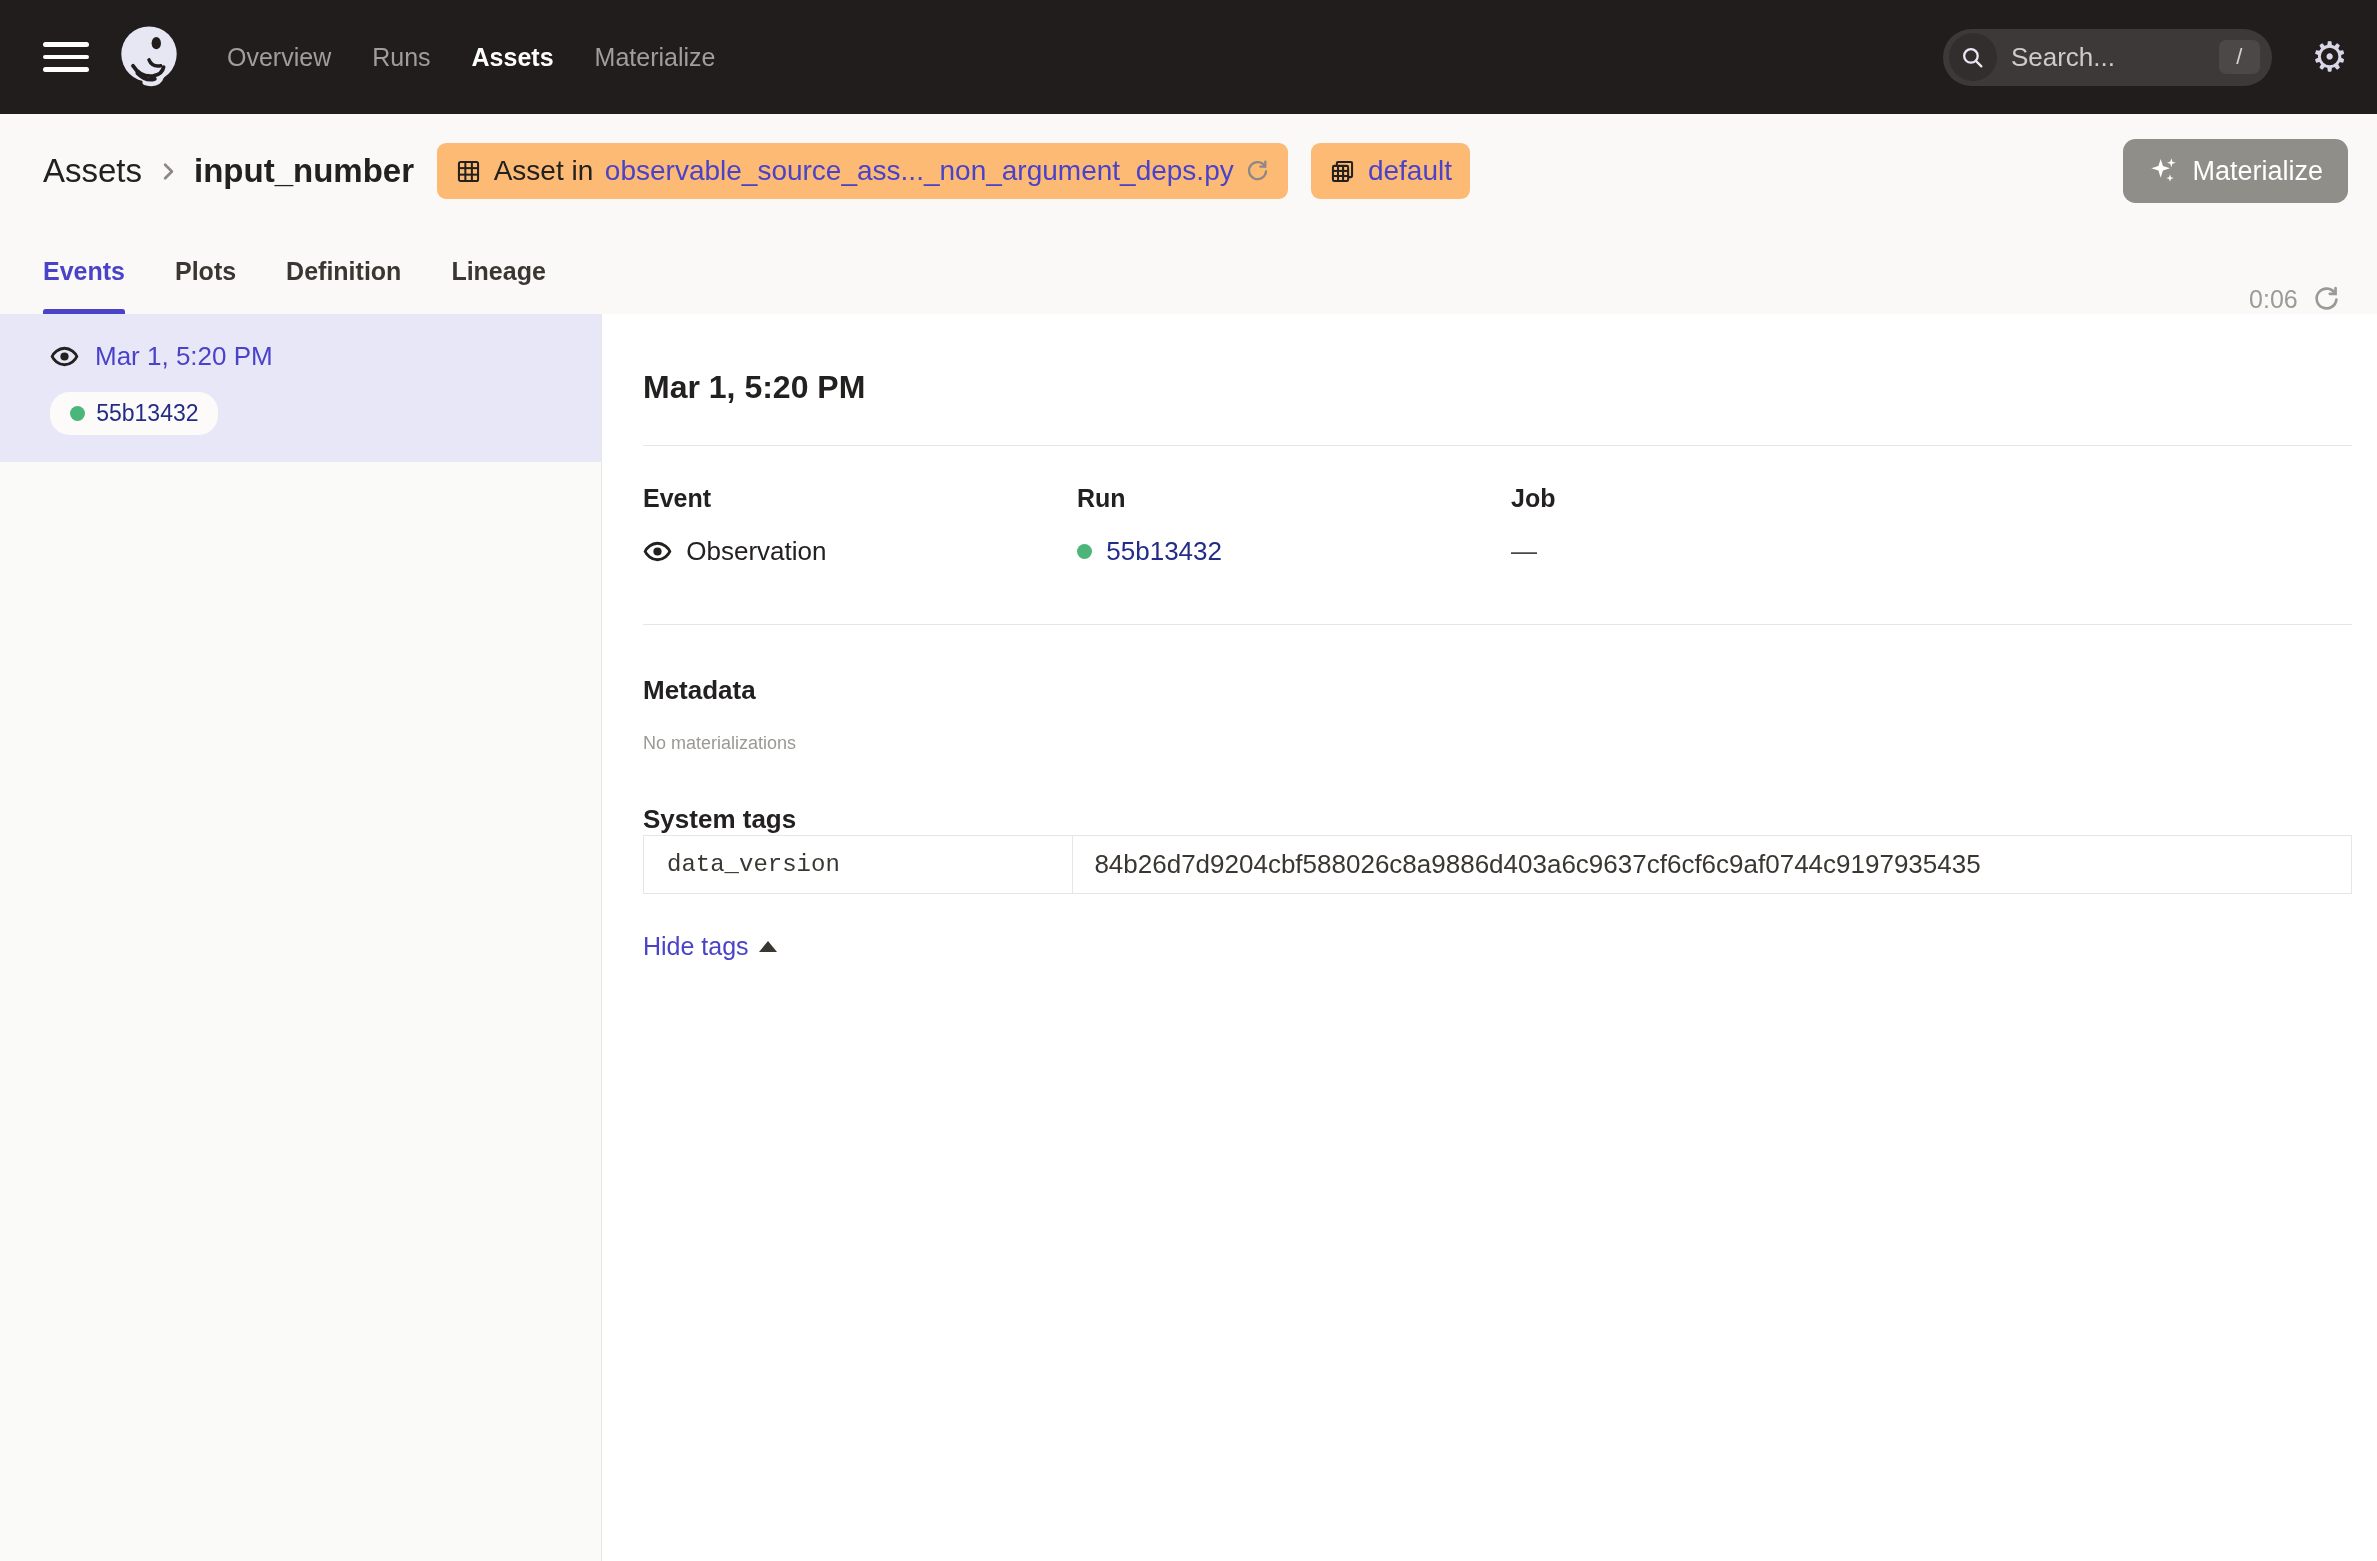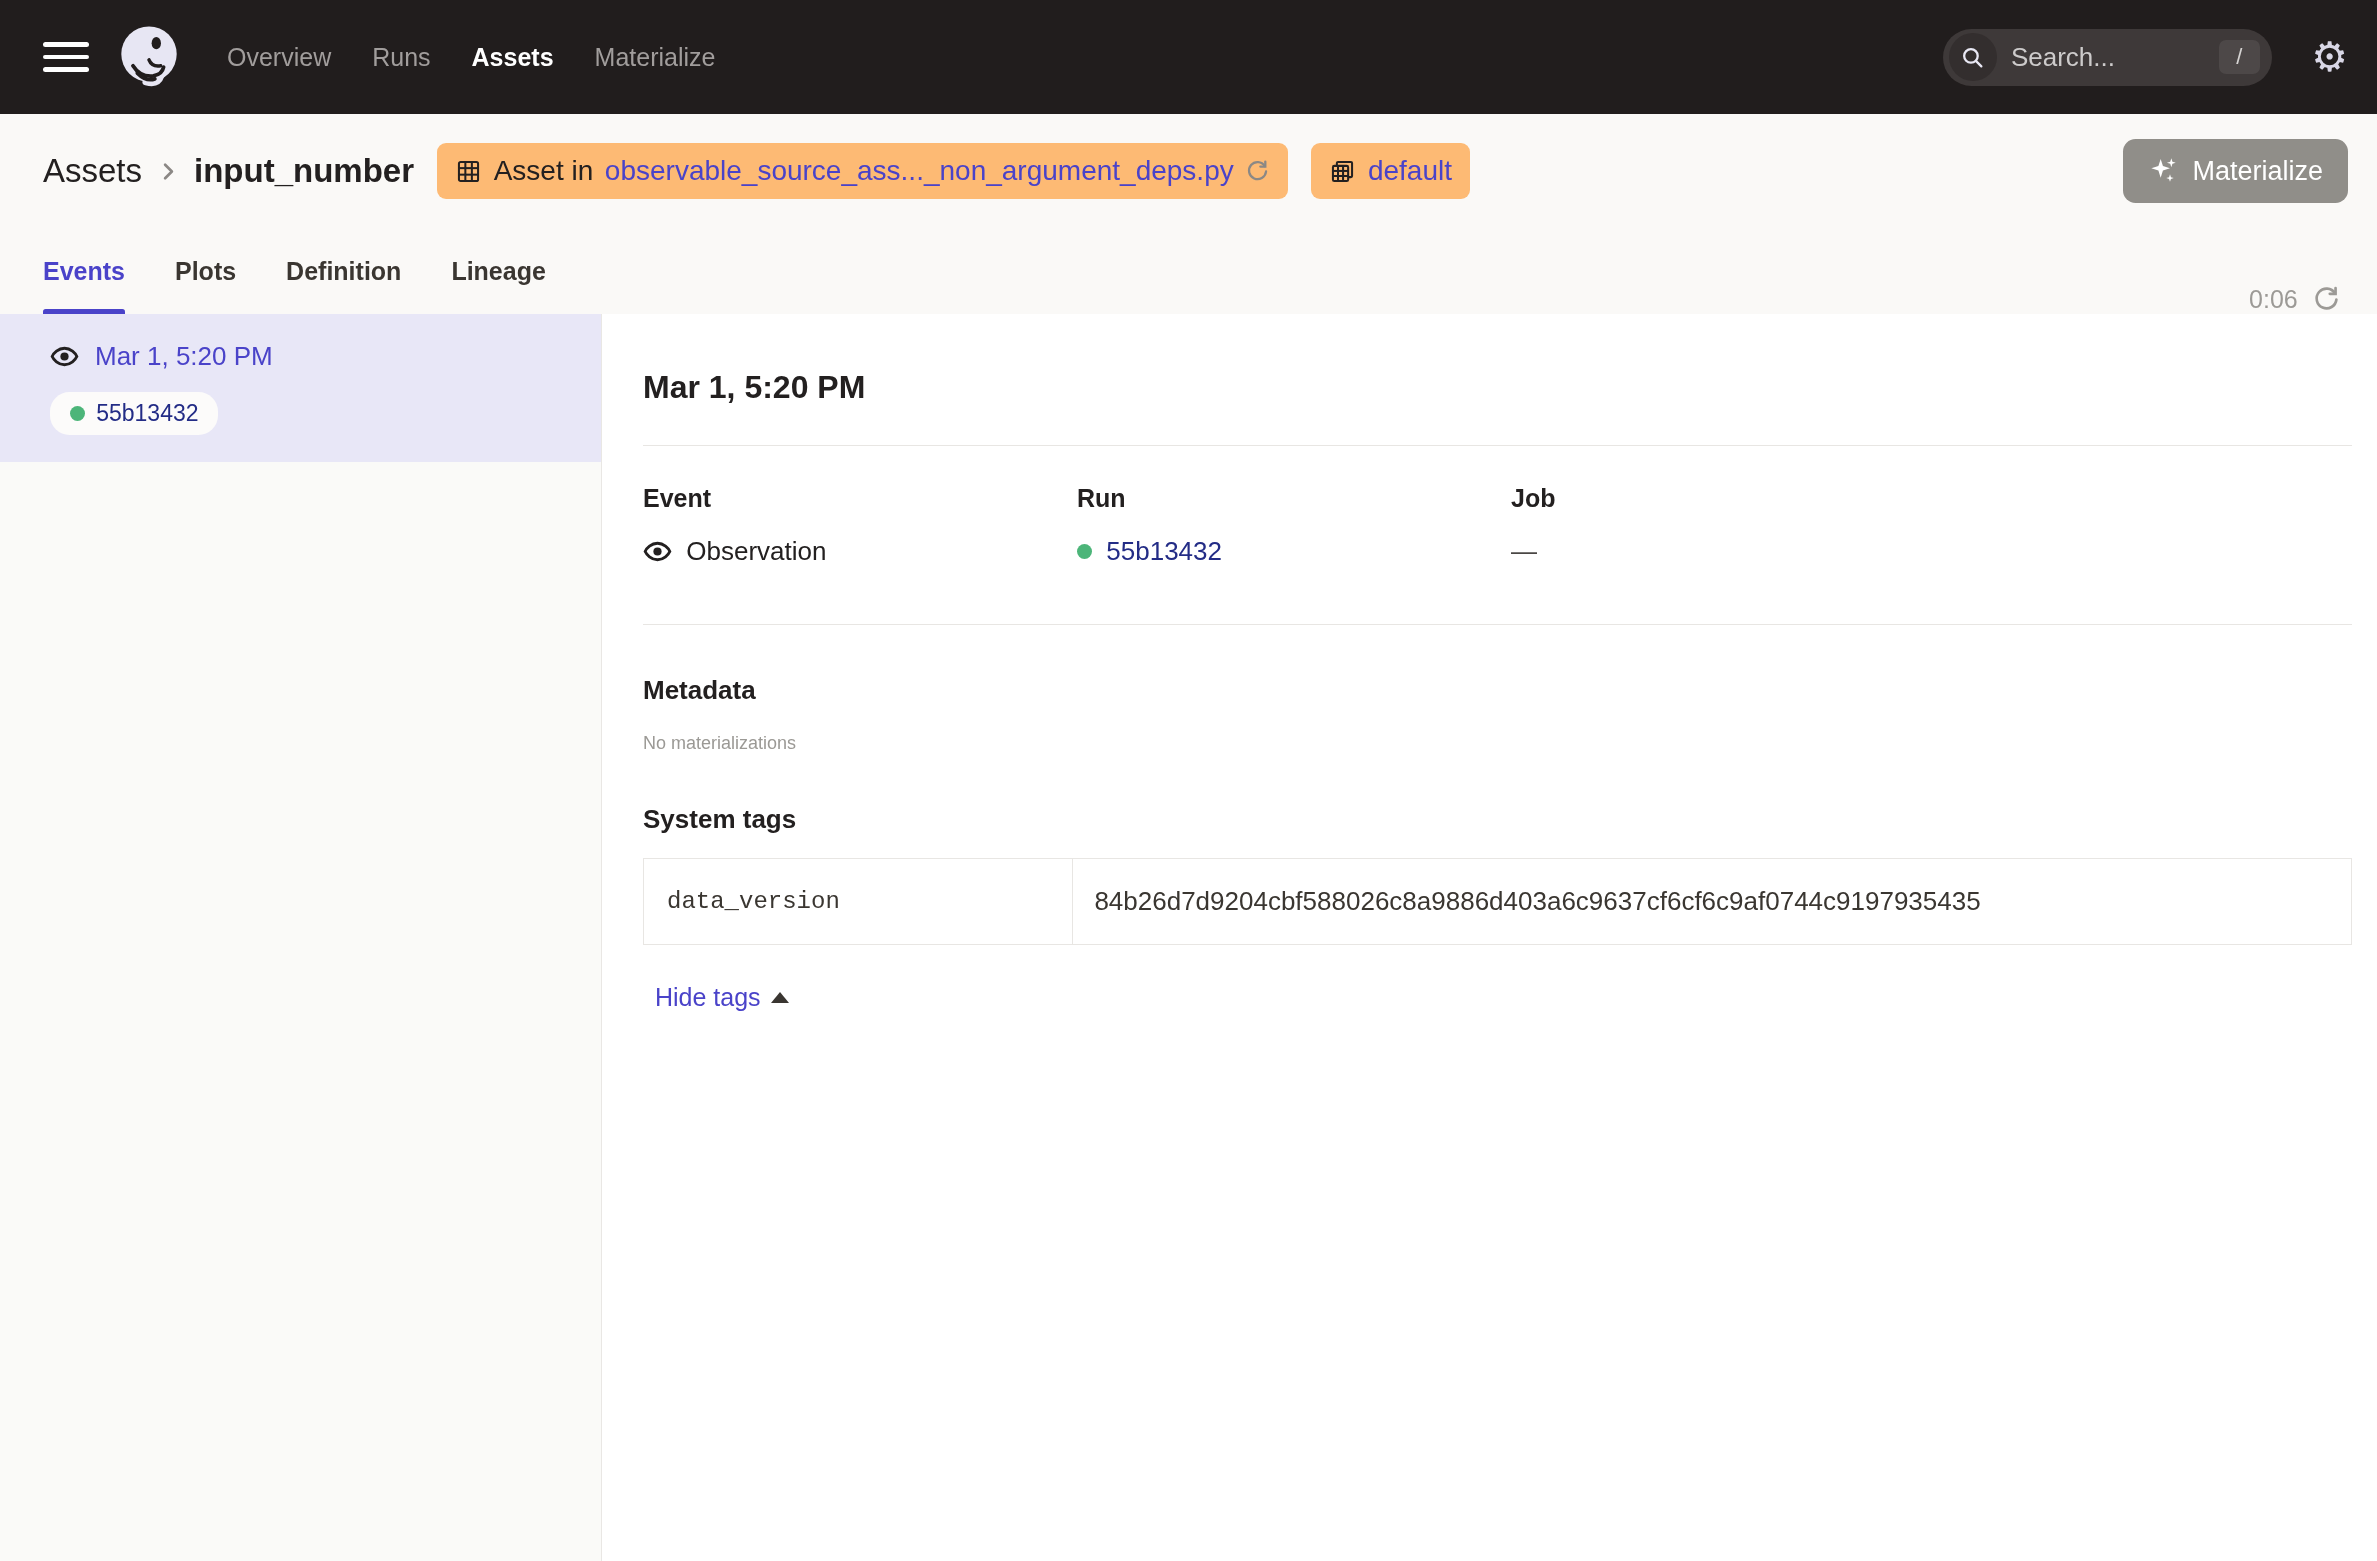--- a/index.html
+++ b/index.html
@@ -93,34 +93,34 @@
   .cols { display:flex; margin-top:38px; }
   .col { width:434px; }
   .col-label { font-size:25px; font-weight:700; color:#232020; }
   .col-value { margin-top:23px; display:flex; align-items:center; gap:14.3px; font-size:26px; color:#232020; }
   .col-value .run-id { font-size:26px; }
   .job-dash { color:#4A4744; }
   .divider2 { border:none; border-top:1.8px solid #E8E6E3; margin-top:57px; }
   .section-heading { margin-top:50px; font-size:26px; font-weight:700; color:#232020; }
   .empty-text { margin-top:27px; font-size:18px; color:#9B9995; }
   .tags-table {
-    margin-top:23px; width:1709px; border:1.8px solid #E8E6E3; background:#ffffff;
-    display:flex; height:87px;
+    width:1709px; border:1.8px solid #E8E6E3; background:#ffffff;
+    display:flex; height:59px;
   }
   .tag-key {
     width:429px; flex:none; border-right:1.8px solid #E8E6E3;
     display:flex; align-items:center; padding-left:23px;
     font-family:"Liberation Mono", monospace; font-size:24px; color:#3A3631;
   }
   .tag-value {
     flex:1; display:flex; align-items:center; padding-left:21.4px;
     font-size:26px; color:#3A3631; overflow:hidden; white-space:nowrap;
   }
   .hide-tags { margin-top:38px; display:inline-flex; align-items:center; gap:10.7px;
-    font-size:25px; color:#4A43C9; cursor:pointer;margin-left:12px; }
+    font-size:25px; color:#4A43C9; cursor:pointer; }
   .tri-up {
     width:0; height:0; border-left:9.8px solid transparent; border-right:9.8px solid transparent;
     border-bottom:11.6px solid #3A3631; display:inline-block;
   }
   svg { display:block; }
 </style>
 </head>
 <body>
 
 <div class="topnav">

